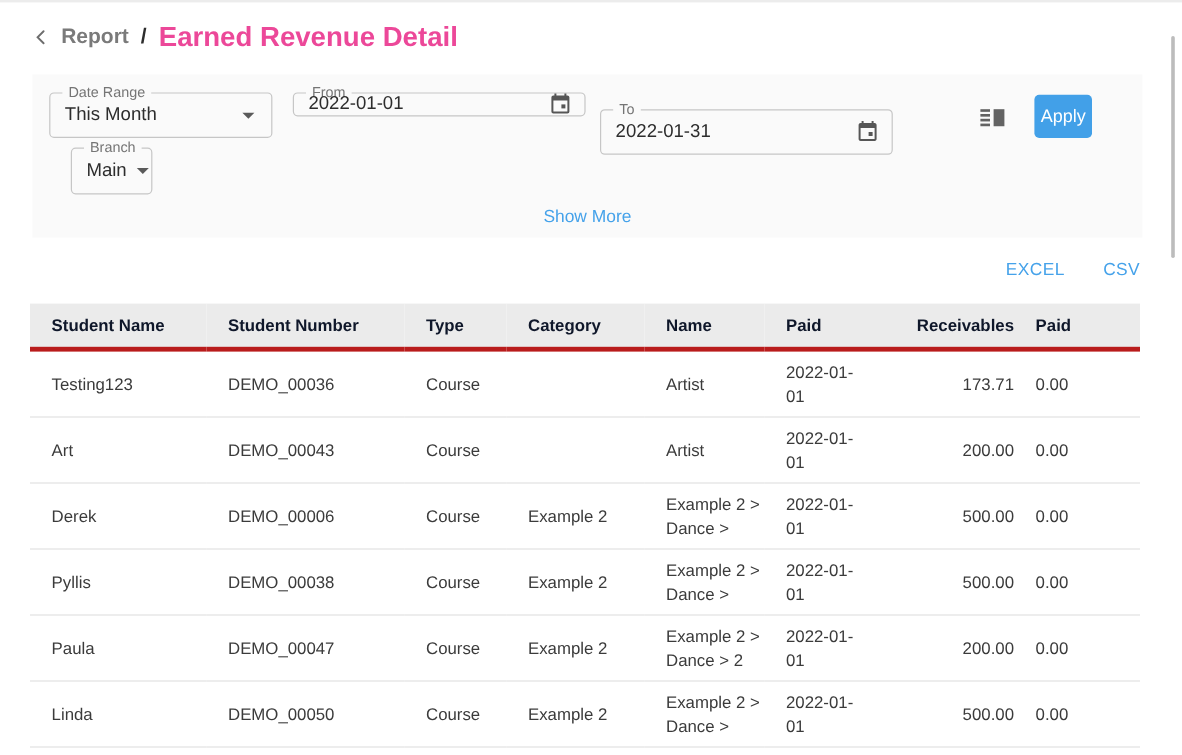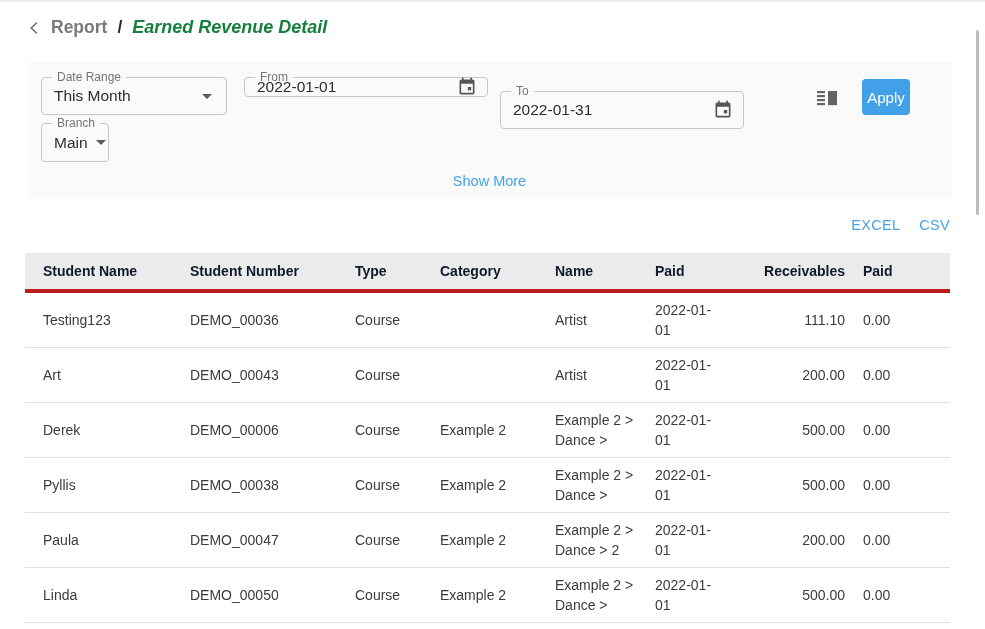--- a/index.html
+++ b/index.html
@@ -8,51 +8,51 @@
   #screen { position:relative; width:985px; height:629px; background:#fff; overflow:hidden; }
 
   
   .top-hairline { position:absolute; top:0; left:0; width:985px; height:2px; background:#ececec; }
 
   
   .page-header { position:absolute; top:17px; left:25px; display:flex; align-items:center; gap:8px; }
   .back-btn { width:18px; height:18px; display:flex; align-items:center; justify-content:center; cursor:pointer; }
   .crumb { font-size:17.5px; font-weight:700; color:#7a7a7a; }
   .crumb-sep { font-size:17.5px; font-weight:700; color:#2d2d2d; margin:0 2px; }
-  .page-title { font-size:18px; font-weight:700; color:#15803d;font-style:italic; }
+  .page-title { font-size:23px; font-weight:700; color:#ec4899; }
 
   
   .filter-panel { position:absolute; left:27px; top:62px; width:925px; height:136px; background:#fafafa; }
   .field { position:absolute; border:1px solid #c6c6c6; border-radius:4px; background:#fafafa; }
   .field-label { position:absolute; top:-8px; left:10px; padding:0 5px; background:#fafafa;
                  font-size:12px; color:#757575; line-height:14px; white-space:nowrap; }
   .field-value { position:absolute; left:12px; top:0; bottom:0; display:flex; align-items:center;
                  font-size:15.5px; color:#2d2d2d; white-space:nowrap; }
   .caret { width:0; height:0; border-left:5px solid transparent; border-right:5px solid transparent;
            border-top:5px solid #5a5a5a; }
   .caret-abs { position:absolute; right:14px; top:50%; margin-top:-2px; }
   .cal-icon { position:absolute; right:10px; top:50%; margin-top:-10px; width:20px; height:20px; }
 
   .f-daterange { left:14px; top:15px; width:186px; height:38px; }
   .f-from     { left:217px; top:15px; width:244px; height:20px; }
   .f-to       { left:473px; top:29px; width:244px; height:38px; }
-  .f-branch   { left:14px; top:61px; width:68px; height:39px; }
+  .f-branch   { left:32px; top:61px; width:68px; height:39px; }
   .f-branch .field-value { gap:8px; }
 
   .vsplit-btn { position:absolute; left:788px; top:24px; width:24px; height:24px; cursor:pointer; }
 
   .apply-btn { position:absolute; left:835px; top:17px; width:48px; height:36px; background:#42a0e8;
                color:#fff; font-size:15px; border:none; border-radius:4px; cursor:pointer;
                font-family:inherit; }
 
   .show-more { position:absolute; left:0; right:0; top:110px; text-align:center; }
   .show-more a { color:#45a2ea; font-size:14.5px; text-decoration:none; cursor:pointer; }
 
   
-  .export-links { position:absolute; top:217px; right:35px; display:flex; gap:19px;text-align:right; }
+  .export-links { position:absolute; top:217px; right:35px; display:flex; gap:32px;text-align:right; }
   .export-links a { color:#45a2ea; font-size:14.5px; text-decoration:none; letter-spacing:.3px; cursor:pointer; }
 
   
   .report-table { position:absolute; left:25px; top:253px; width:925px; border-collapse:collapse;
                   table-layout:fixed; font-size:14px; }
   .report-table th { background:#ebebeb; font-weight:700; color:#0f172a; text-align:left;
                      padding:8px 0 8px 18px; line-height:20px; border-bottom:4px solid #b91c1c; }
   .report-table td { color:#3b3b3b; text-align:left; padding:7px 0 7px 18px; line-height:20px;
                      vertical-align:middle; border-bottom:1px solid #e1e1e1; }
   .report-table col:nth-child(1){width:147px;} .report-table col:nth-child(2){width:165px;}
@@ -165,21 +165,21 @@
         </tr>
     </thead>
     <tbody>
         <tr>
           <td>Testing123</td>
           <td>DEMO_00036</td>
           <td>Course</td>
           <td></td>
           <td>Artist</td>
           <td>2022-01-01</td>
-          <td>111.10</td>
+          <td>173.71</td>
           <td>0.00</td>
         </tr>
         <tr>
           <td>Art</td>
           <td>DEMO_00043</td>
           <td>Course</td>
           <td></td>
           <td>Artist</td>
           <td>2022-01-01</td>
           <td>200.00</td>

